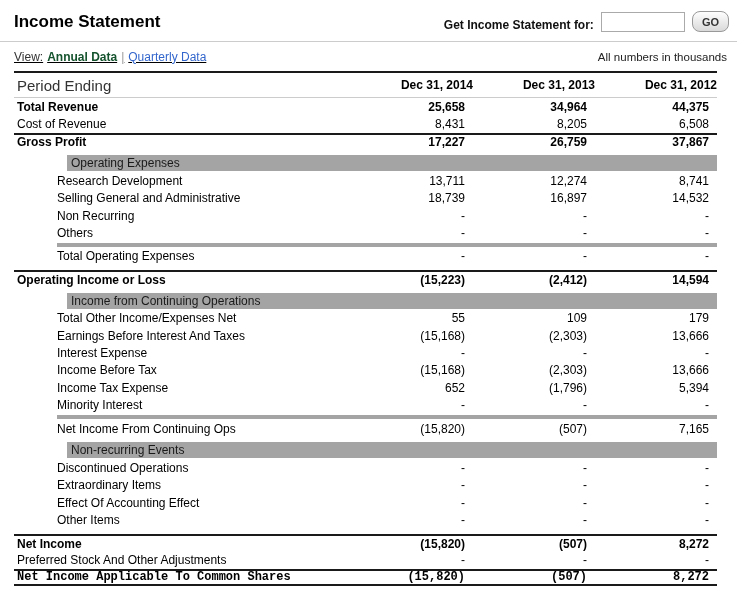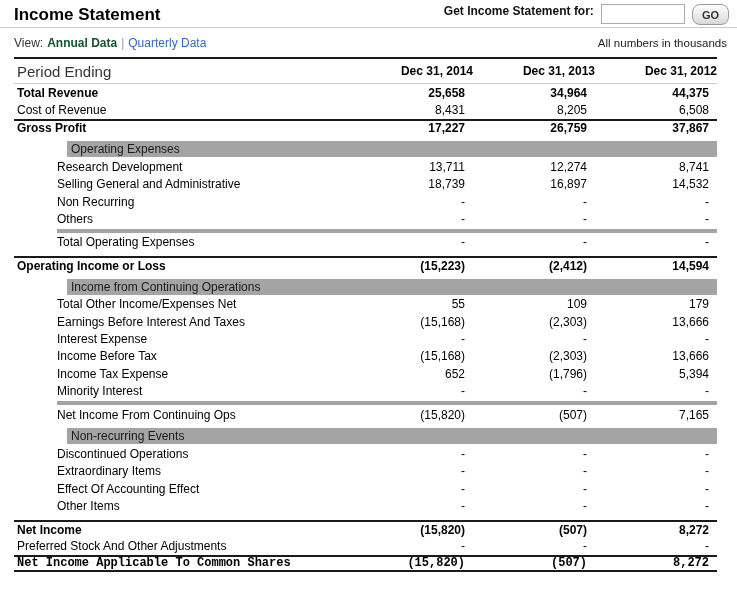--- a/index.html
+++ b/index.html
@@ -4,42 +4,42 @@
 <style>
   * { margin:0; padding:0; box-sizing:border-box; }
   html,body { width:737px; height:604px; background:#fff; overflow:hidden; }
   body { font-family:"Liberation Sans", sans-serif; color:#000; }
 
   .page { width:737px; height:604px; }
 
   
   .titlebar {
     display:flex; align-items:center; justify-content:space-between;
-    padding:10px 8px 8px 14px; border-bottom:1px solid #ccc; height:28px;
+    padding:10px 8px 8px 14px; border-bottom:1px solid #ccc; height:42px;
   }
   .page-title { font-size:17px; font-weight:bold; color:#000; }
-  .lookup { display:flex; align-items:flex-start; gap:7px; }
+  .lookup { display:flex; align-items:flex-end; gap:7px; }
   .lookup-label { font-size:12px; font-weight:bold; color:#111; }
   .lookup-input {
     width:84px; height:20px; border:1px solid #aaa; background:#fff;
     font-size:12px; padding:0 3px; font-family:"Liberation Sans", sans-serif;
   }
   .go-btn {
     height:21px; padding:0 9px; font-size:11px; font-weight:bold; color:#333;
     border:1px solid #999; border-radius:8px;
     background:linear-gradient(#fefefe,#d9d9d9); cursor:pointer;
     font-family:"Liberation Sans", sans-serif;
   }
 
   
   .viewbar {
     display:flex; align-items:center; justify-content:space-between;
     padding:0 10px 0 14px; height:29px; font-size:12px;
   }
-  .view-left { display:flex; align-items:flex-end; gap:4px; }
+  .view-left { display:flex; align-items:flex-end; gap:4px;text-decoration:underline; }
   .view-label { color:#333; }
   .view-annual { font-weight:bold; color:#14532d; }
   .view-sep { color:#999; }
   .view-quarterly { color:var(--link,#3366cc); text-decoration:none; cursor:pointer; }
   .units-note { font-size:11.5px; color:#222; }
 
   
   .stable { margin:0 20px 0 14px; }
   .thead {
     display:flex; align-items:center; height:27px;

